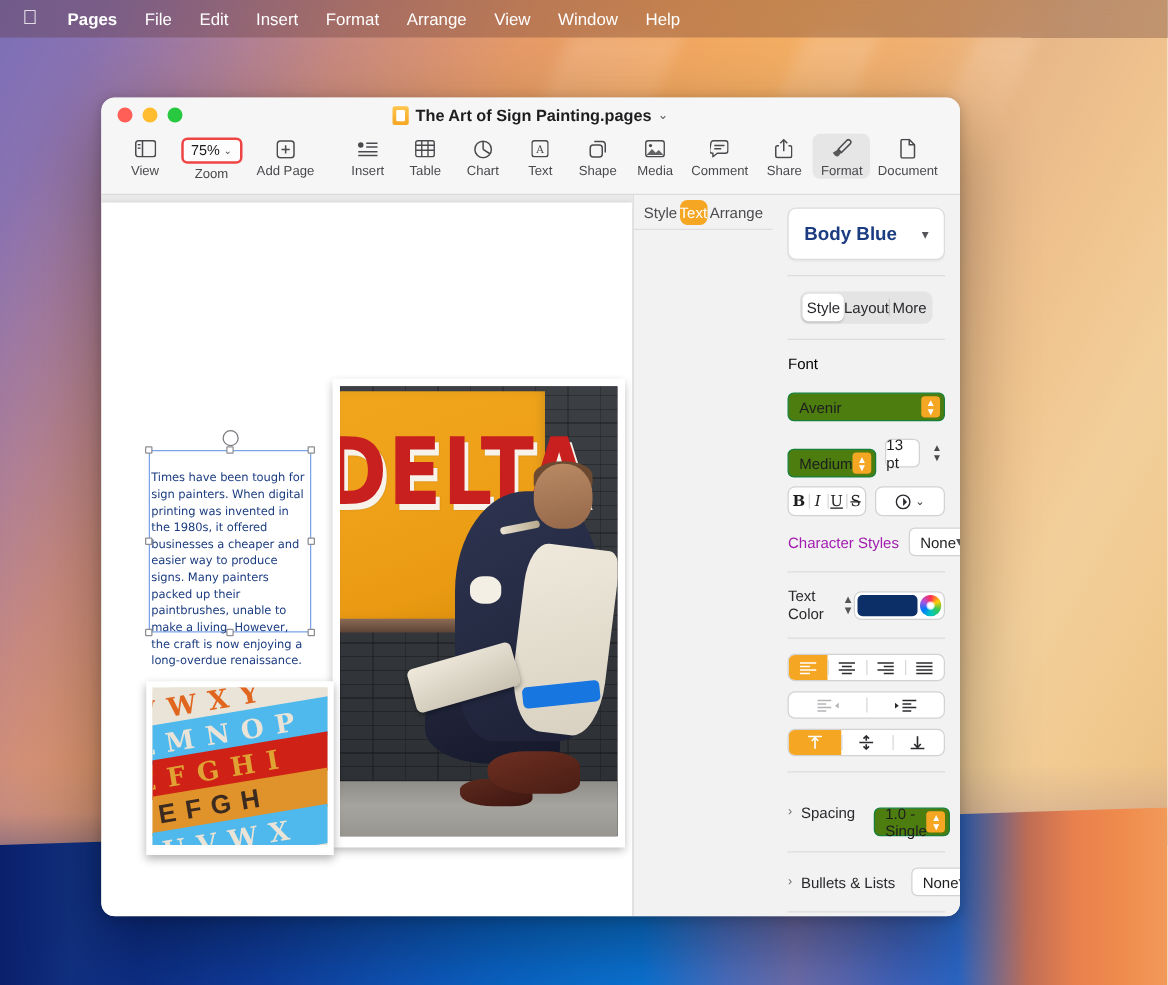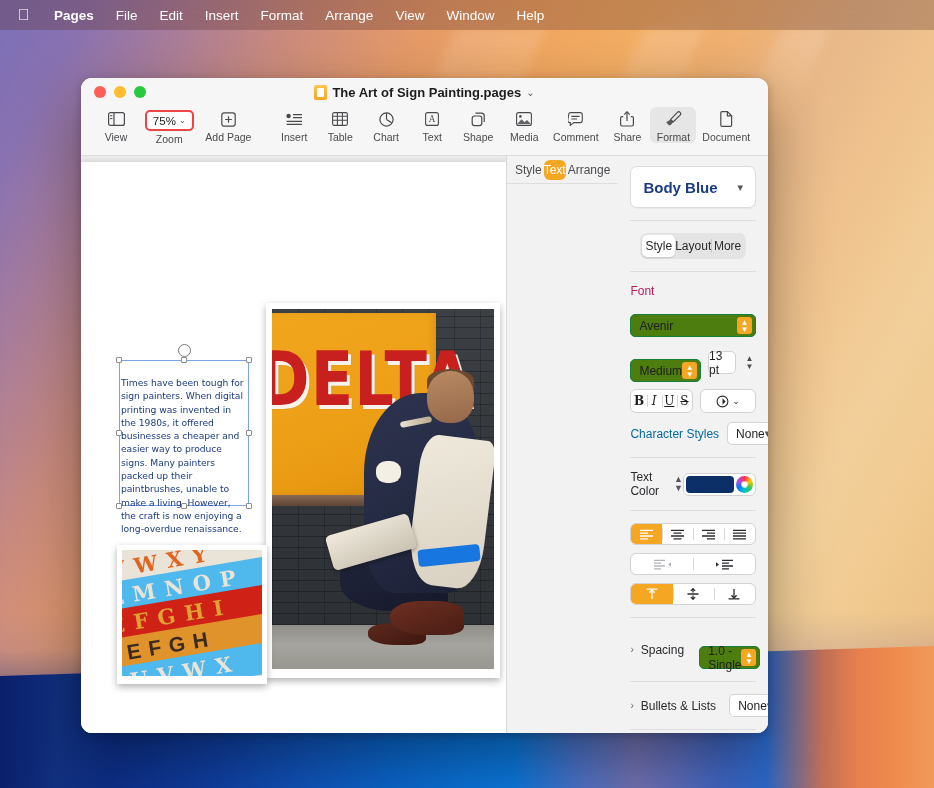--- a/index.html
+++ b/index.html
@@ -317,21 +317,21 @@
   }
   .seg-b {
     flex: 1; text-align: center; font-size: 12px; color: #2a2a2e;
     padding: 4px 0; border-radius: 5px; position: relative;
   }
   .seg-b.on { background: #fff; box-shadow: 0 1px 2px rgba(0,0,0,0.14); }
   .seg-b.div::before {
     content: ""; position: absolute; left: 0; top: 4px; bottom: 4px;
     width: 1px; background: #c8c8c8;
   }
-  .sec-label { font-size: 12px; color: #be185d; font-weight: 500; margin: 11px 0 6px 0; }
+  .sec-label { font-size: 12px; color: #000000; font-weight: 500; margin: 11px 0 6px 0; }
   .field {
     height: 23px; background: #4d7c0f; border: 1px solid #15803d; border-radius: 5px;
     display: flex; align-items: center; justify-content: space-between;
     padding: 0 3px 0 8px; font-size: 12px; color: #1d1d1f; margin-top: 16px;
   }
   .stepper-o {
     width: 15px; height: 17px; border-radius: 3px; background: #f5a623;
     color: #fff; font-size: 8px; display: flex; flex-direction: column;
     align-items: center; justify-content: center; line-height: 7px; flex: none;
   }
@@ -358,21 +358,21 @@
   .bius-b + .bius-b::before {
     content: ""; position: absolute; left: 0; top: 5px; bottom: 5px;
     width: 1px; background: #d8d8d8;
   }
   .gear-btn {
     width: 56px; height: 24px; background: #fff; border: 1px solid #d2d2d2;
     border-radius: 6px; display: flex; align-items: center; justify-content: center;
     gap: 3px; color: #2a2a2e; flex: none;
   }
   .char-row { display: flex; align-items: center; gap: 8px; margin-top: 9px; }
-  .char-label { font-size: 12px; color: #0369a1; white-space: nowrap; }
+  .char-label { font-size: 12px; color: #a21caf; white-space: nowrap; }
   .popup {
     flex: 1; height: 23px; background: #fff; border: 1px solid #d2d2d2;
     border-radius: 5px; display: flex; align-items: center;
     justify-content: space-between; padding: 0 8px; font-size: 12px; color: #1d1d1f; text-align: center;
   }
   .color-row { display: flex; align-items: center; justify-content: space-between; margin-top: 3px; }
   .tc-label { font-size: 12px; color: #2a2a2e; display: flex; align-items: center; gap: 12px; }
   .updown { font-size: 9px; color: #55555a; line-height: 9px; }
   .swatch-wrap {
     display: flex; align-items: center; background: #fff;

